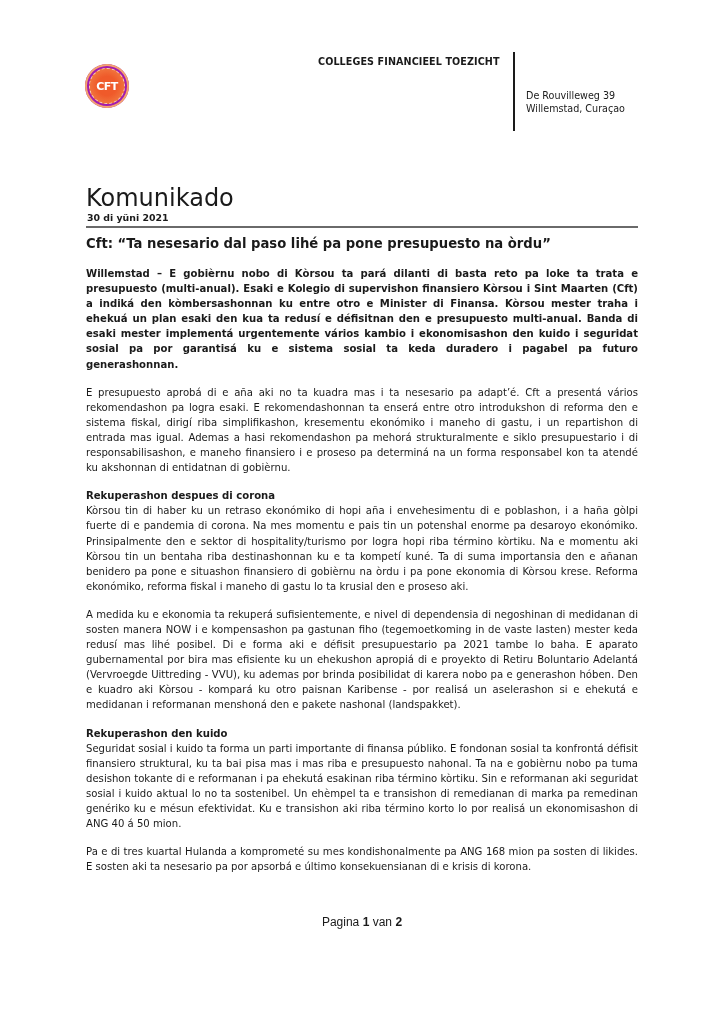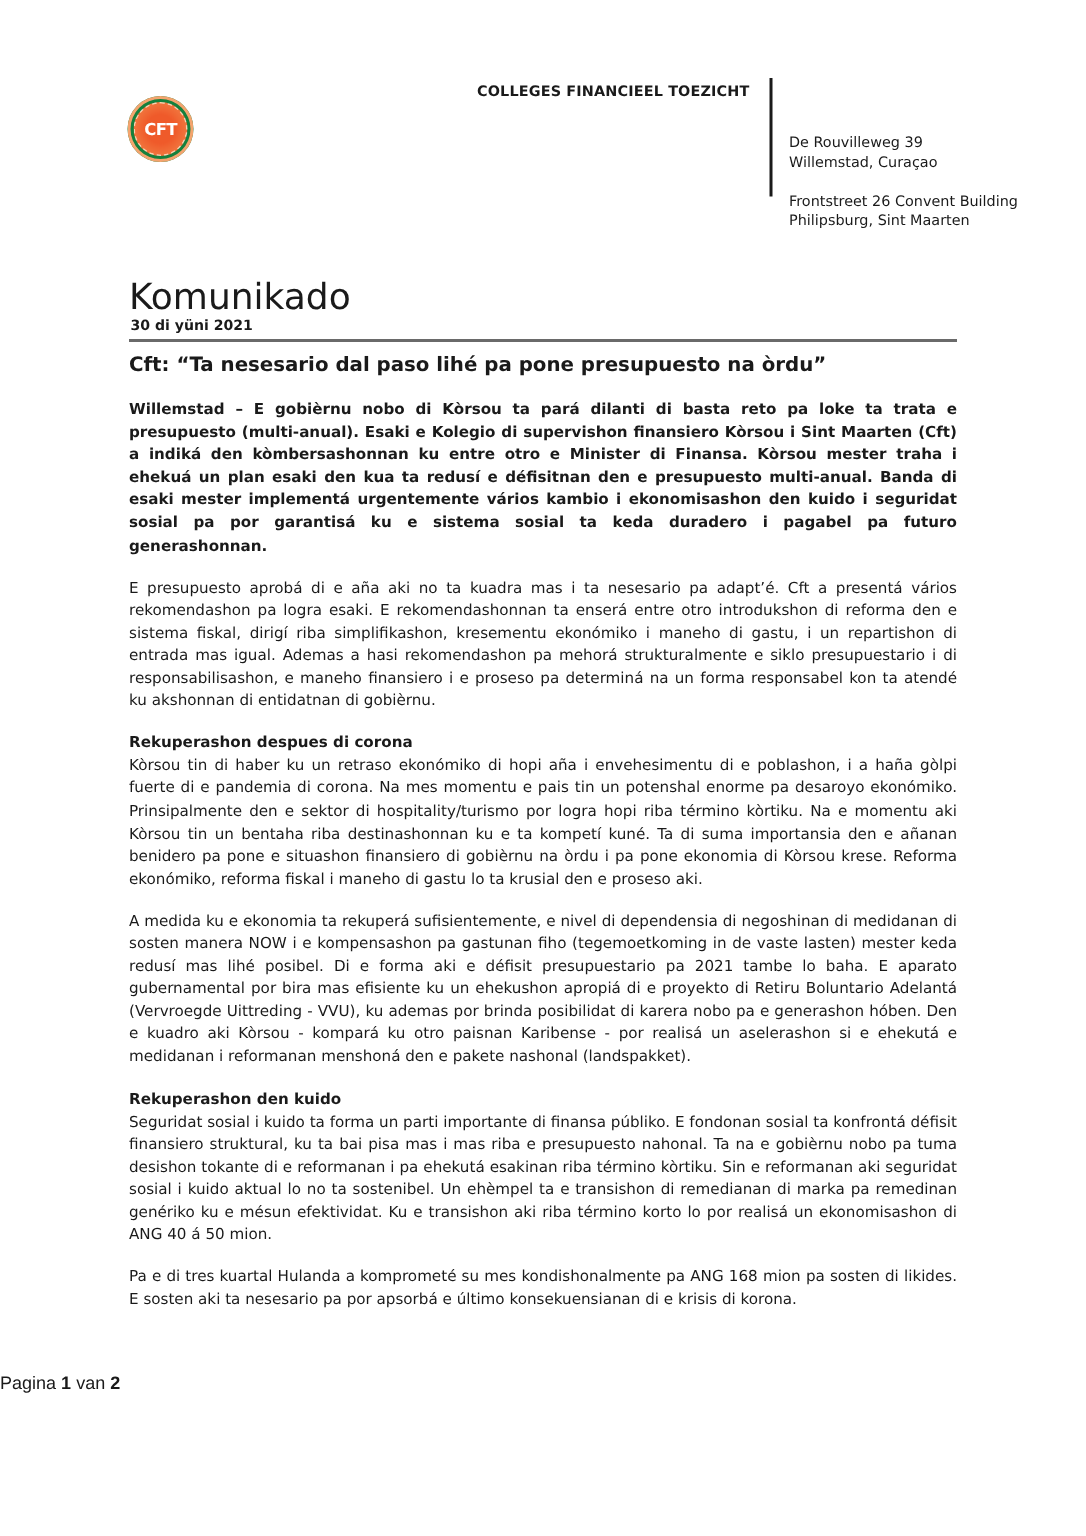--- a/index.html
+++ b/index.html
@@ -1,52 +1,48 @@
 <!DOCTYPE html>
 <html><head>
 <meta charset="utf-8">
 <style>
   html, body { margin: 0; padding: 0; background: #ffffff; }
   body { width: 724px; height: 1024px; position: relative; overflow: hidden; color: #1a1a1a; font-family: "DejaVu Sans", sans-serif; }
-  .logo { position: absolute; left: 85px; top: 64px; width: 44px; height: 44px; border-radius: 50%; background: #15803d; box-shadow: 0 0 0 2px #f4a46e inset; display: flex; align-items: center; justify-content: center; }
+  .logo { position: absolute; left: 85px; top: 64px; width: 44px; height: 44px; border-radius: 50%; background: #a21caf; box-shadow: 0 0 0 2px #f4a46e inset; display: flex; align-items: center; justify-content: center; }
   .logo-inner { width: 34px; height: 34px; border-radius: 50%; background: radial-gradient(circle, #ef5a2a 40%, #f28a4c 100%); border: 1px dashed #fbd0b0; display: flex; align-items: center; justify-content: center; color: #fff; font-weight: bold; font-size: 11px; letter-spacing: -0.5px; font-family: "DejaVu Sans", sans-serif; }
   .org-name { position: absolute; left: 318px; top: 56px; font-size: 9.6px; font-weight: bold; letter-spacing: 0.1px; }
   .v-divider { position: absolute; left: 513px; top: 52px; width: 2px; height: 79px; background: #1a1a1a; }
   .addresses { position: absolute; left: 526px; top: 56px; font-size: 9.6px; line-height: 13px; margin-top: 33px; }
   .addr-block { margin-bottom: 13px; }
   .title { position: absolute; left: 86px; top: 184px; font-size: 24px; font-weight: normal; line-height: 28px; }
   .date { position: absolute; left: 87px; top: 212px; font-size: 9.4px; font-weight: bold; }
   .h-rule { position: absolute; left: 86px; top: 226px; width: 552px; height: 2px; background: #6a6a6a; }
   .headline { position: absolute; left: 86px; top: 236px; font-size: 13.2px; font-weight: bold; }
   .content { position: absolute; left: 86px; top: 266px; width: 552px; font-size: 10.1px; line-height: 15.1px; text-align: justify; }
   .content p { margin: 0 0 13px 0; }
   .lead { font-weight: bold; }
   .section-heading { font-weight: bold; margin: 0; }
-  .footer { position: absolute; left: 0; width: 724px; top: 915px; font-size: 12px; font-family: "Liberation Sans", sans-serif; }
+  .footer { position: absolute; left: 0; width: 724px; top: 915px; text-align: center; font-size: 12px; font-family: "Liberation Sans", sans-serif; }
   .footer b { font-weight: bold; }
 </style>
 </head>
 <body>
 
 <div class="logo">
   <div class="logo-inner">CFT</div>
 </div>
 
 <div class="org-name">COLLEGES FINANCIEEL TOEZICHT</div>
 
 <div class="v-divider"></div>
 
 <div class="addresses">
   <div class="addr-block">
     <div>De Rouvilleweg 39</div>
     <div>Willemstad, Curaçao</div>
-  </div>
-  <div class="addr-block">
-    <div>Frontstreet 26 Convent Building</div>
-    <div>Philipsburg, Sint Maarten</div>
   </div>
 </div>
 
 <div class="title">Komunikado</div>
 <div class="date">30 di yüni 2021</div>
 <div class="h-rule"></div>
 <div class="headline">Cft: “Ta nesesario dal paso lihé pa pone presupuesto na òrdu”</div>
 
 <div class="content">
   <p class="lead">Willemstad – E gobièrnu nobo di Kòrsou ta pará dilanti di basta reto pa loke ta trata e presupuesto (multi-anual). Esaki e Kolegio di supervishon finansiero Kòrsou i Sint Maarten (Cft) a indiká den kòmbersashonnan ku entre otro e Minister di Finansa. Kòrsou mester traha i ehekuá un plan esaki den kua ta redusí e défisitnan den e presupuesto multi-anual. Banda di esaki mester implementá urgentemente vários kambio i ekonomisashon den kuido i seguridat sosial pa por garantisá ku e sistema sosial ta keda duradero i pagabel pa futuro generashonnan.</p>

